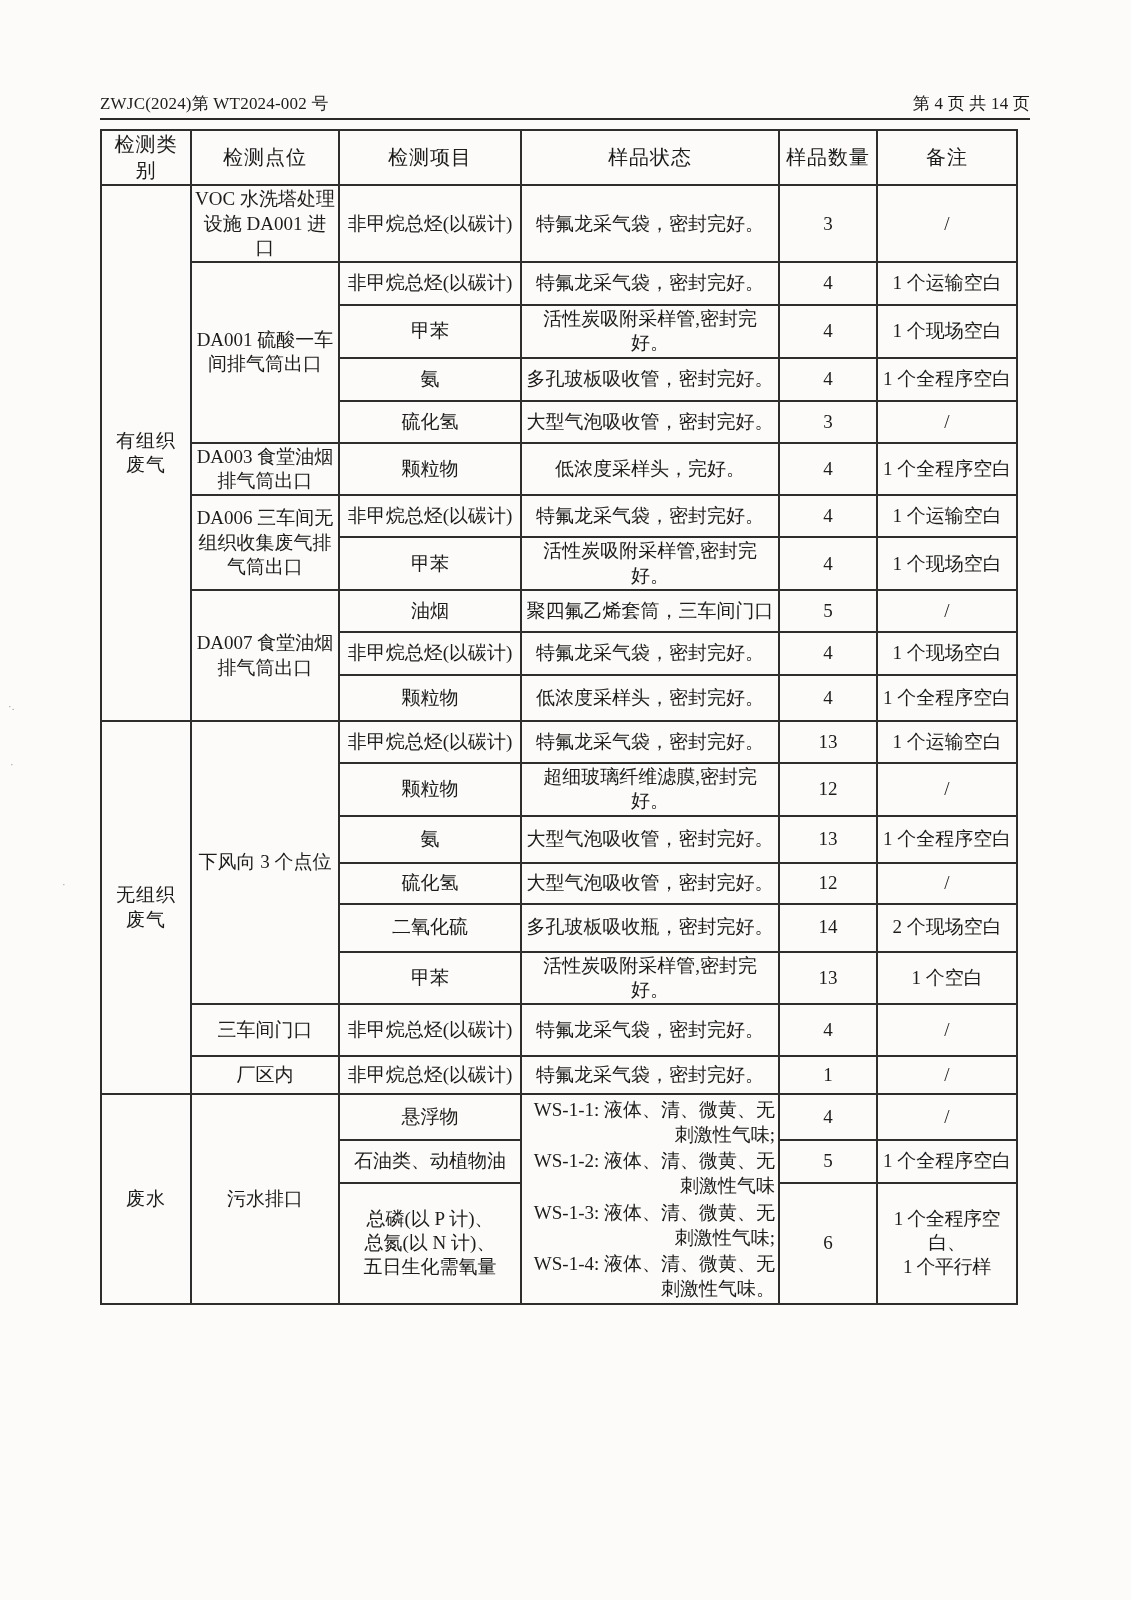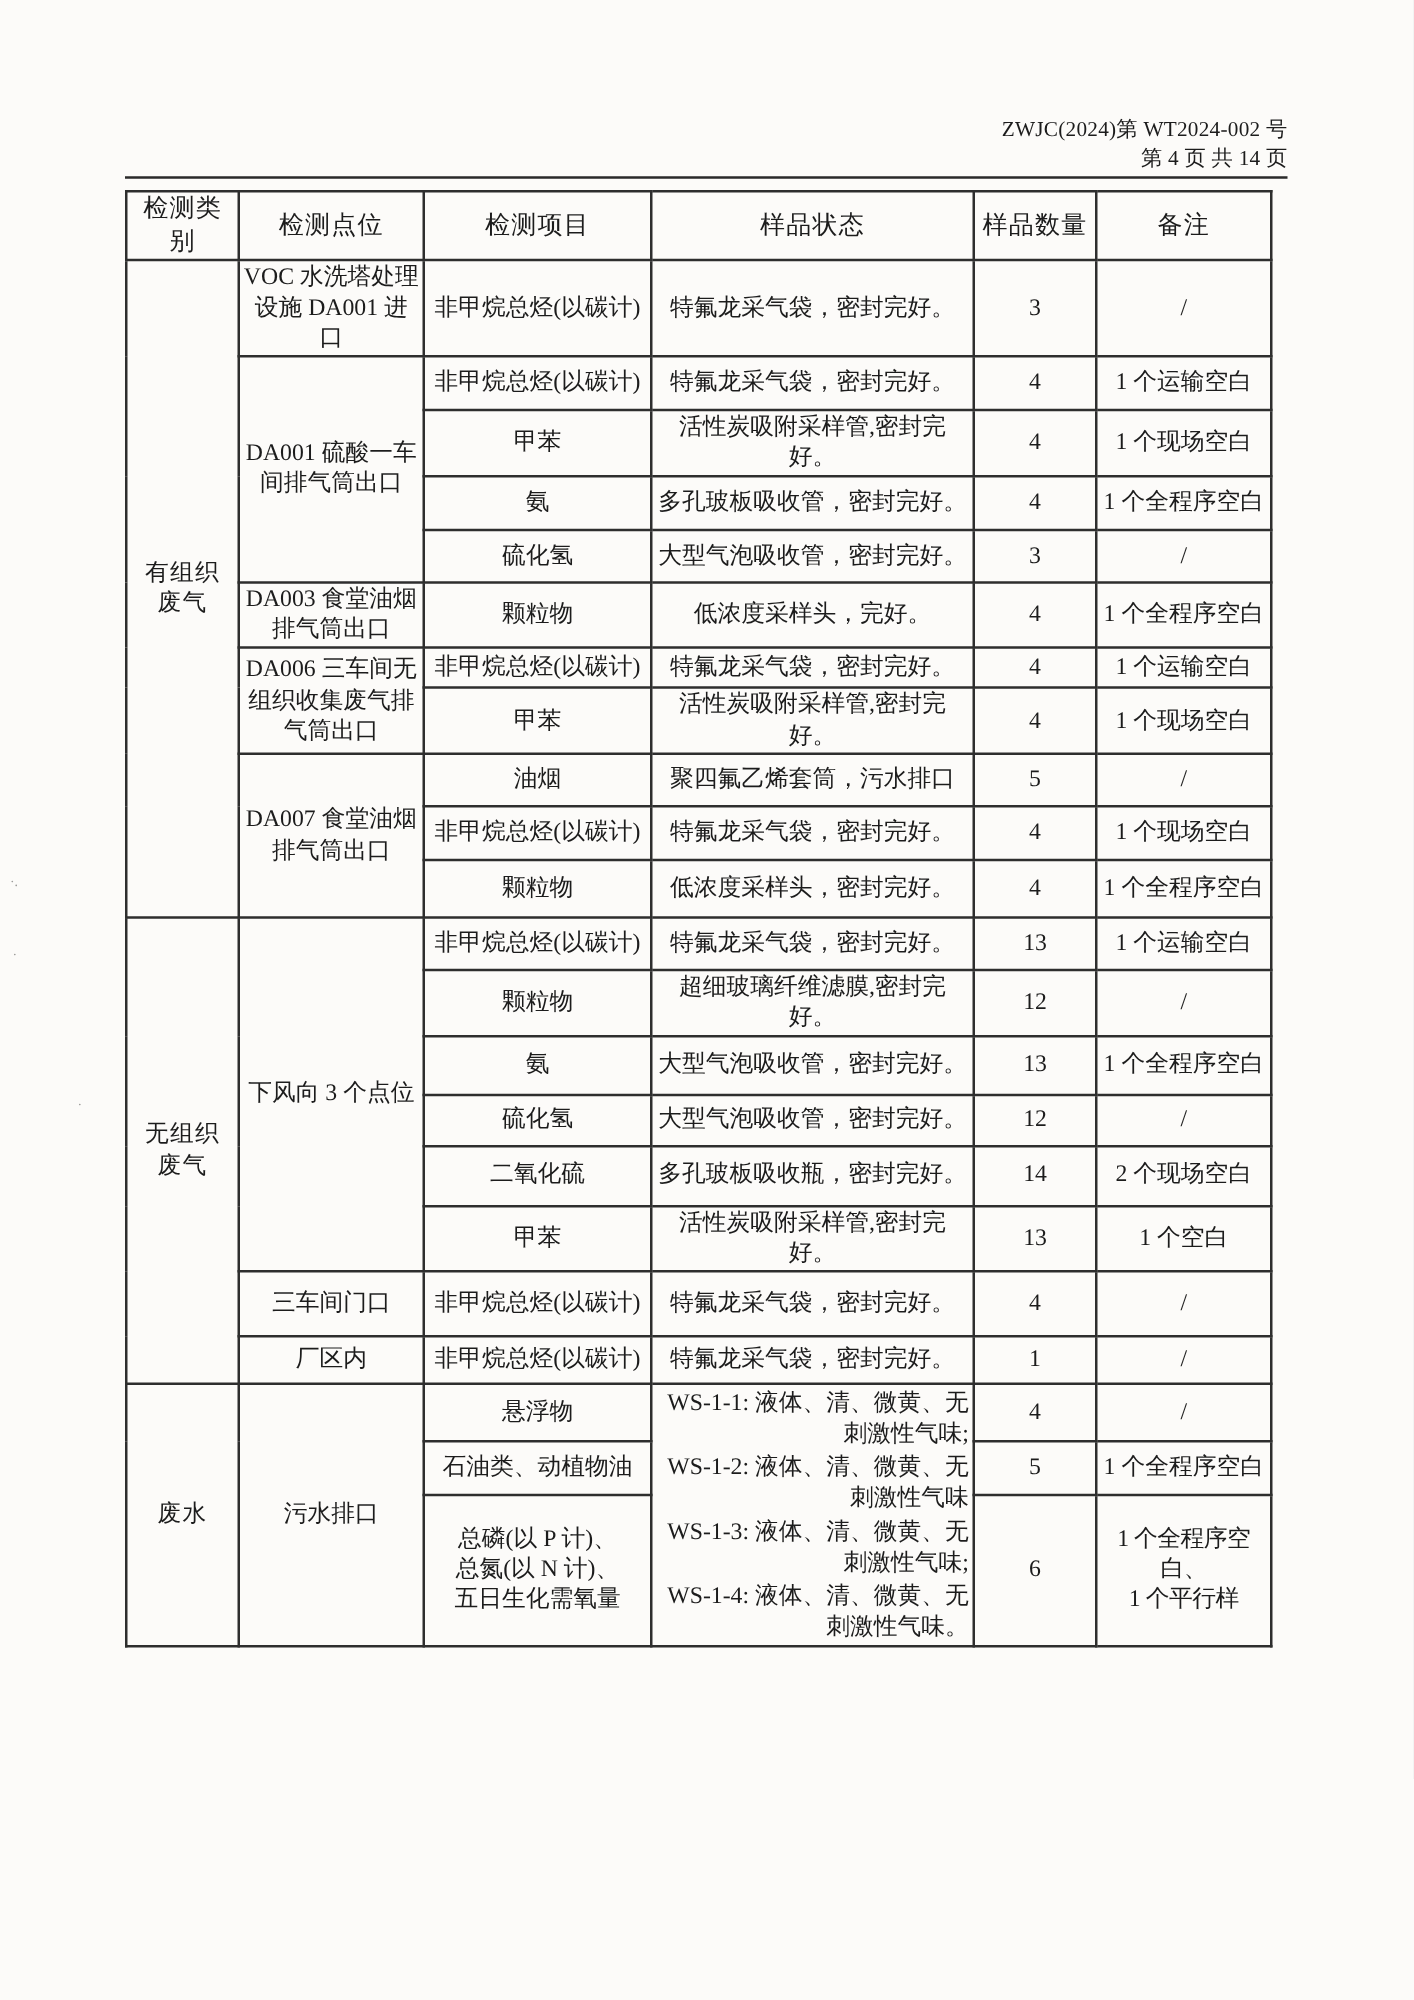--- a/index.html
+++ b/index.html
@@ -14,21 +14,20 @@
     padding:92px 0 0 100px;
     overflow:hidden;
   }
   .doc-header{
     width:930px;
     display:flex;
     justify-content:space-between;
     align-items:flex-end;
     font-size:17px;
     letter-spacing:0.2px;
-    flex-direction:column;
   }
   .header-rule{
     width:930px;
     border-bottom:2px solid #2a2a2a;
     margin-top:3px;
   }
   .table-title{
     width:916px;
     text-align:center;
     font-size:22px;
@@ -140,37 +139,37 @@
         <td class="qt">3</td>
         <td class="rm">/</td>
       </tr>
       <tr style="height:43px">
         <td class="pt">DA003 食堂油烟排气筒出口</td>
         <td class="it">颗粒物</td>
         <td class="st">低浓度采样头，完好。</td>
         <td class="qt">4</td>
         <td class="rm">1 个全程序空白</td>
       </tr>
-      <tr style="height:32px">
+      <tr style="height:42px">
         <td class="pt" rowspan="2">DA006 三车间无组织收集废气排气筒出口</td>
         <td class="it">非甲烷总烃(以碳计)</td>
         <td class="st">特氟龙采气袋，密封完好。</td>
         <td class="qt">4</td>
         <td class="rm">1 个运输空白</td>
       </tr>
       <tr style="height:43px">
         <td class="it">甲苯</td>
         <td class="st">活性炭吸附采样管,密封完好。</td>
         <td class="qt">4</td>
         <td class="rm">1 个现场空白</td>
       </tr>
       <tr style="height:42px">
         <td class="pt" rowspan="3">DA007 食堂油烟排气筒出口</td>
         <td class="it">油烟</td>
-        <td class="st">聚四氟乙烯套筒，污水排口</td>
+        <td class="st">聚四氟乙烯套筒，三车间门口</td>
         <td class="qt">5</td>
         <td class="rm">/</td>
       </tr>
       <tr style="height:43px">
         <td class="it">非甲烷总烃(以碳计)</td>
         <td class="st">特氟龙采气袋，密封完好。</td>
         <td class="qt">4</td>
         <td class="rm">1 个现场空白</td>
       </tr>
       <tr style="height:46px">

